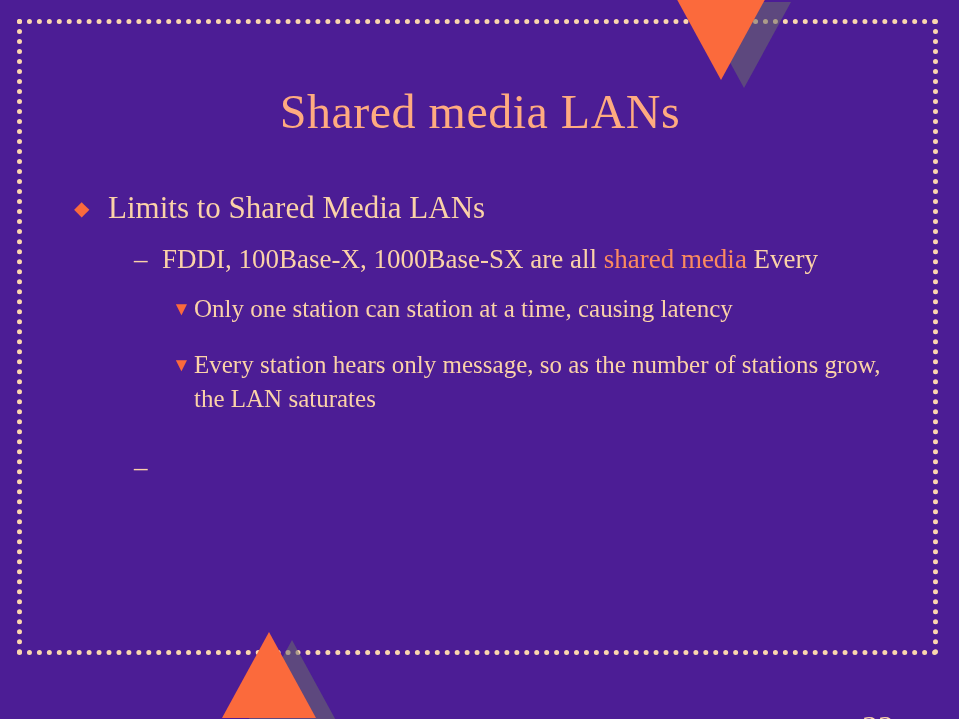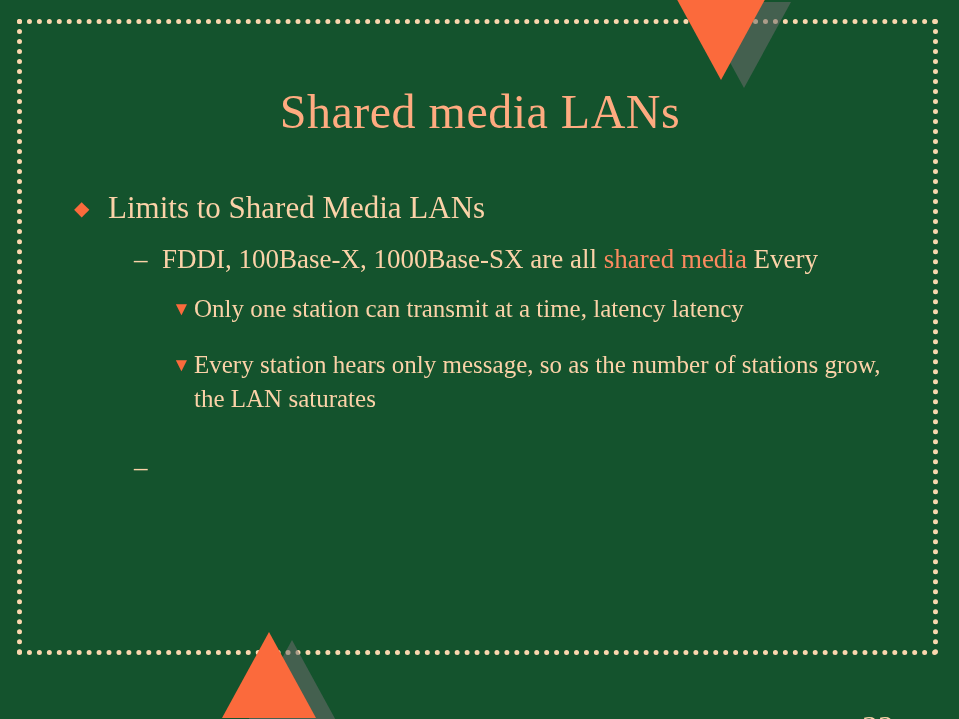--- a/index.html
+++ b/index.html
@@ -4,21 +4,21 @@
 <style>
   html, body {
     margin: 0;
     padding: 0;
     background: #000000;
   }
   #slide {
     position: relative;
     width: 959px;
     height: 719px;
-    background: #14532d;
+    background: #4c1d95;
     overflow: hidden;
     font-family: "Liberation Serif", "DejaVu Serif", serif;
   }
 
   
   .dot-frame {
     position: absolute;
     left: 17px;
     top: 19px;
     width: 921px;
@@ -188,21 +188,21 @@
 
     <div class="bullet-row lvl2">
       <span class="bullet-mark">–</span>
       <span class="bullet-text"><span>FDDI, 100Base-X, 1000Base-SX  are all </span><span class="highlight">shared media</span><span> Every</span></span>
     </div>
 
     <div class="spacer-sm"></div>
 
     <div class="bullet-row lvl3">
       <span class="bullet-mark">▼</span>
-      <span class="bullet-text">Only one station can transmit at a time, latency latency</span>
+      <span class="bullet-text">Only one station can station at a time, causing latency</span>
     </div>
 
     <div class="spacer-sm"></div>
 
     <div class="bullet-row lvl3">
       <span class="bullet-mark">▼</span>
       <span class="bullet-text">Every station hears only message, so as the number of stations grow, the LAN saturates</span>
     </div>
 
     <div class="spacer-md"></div>

